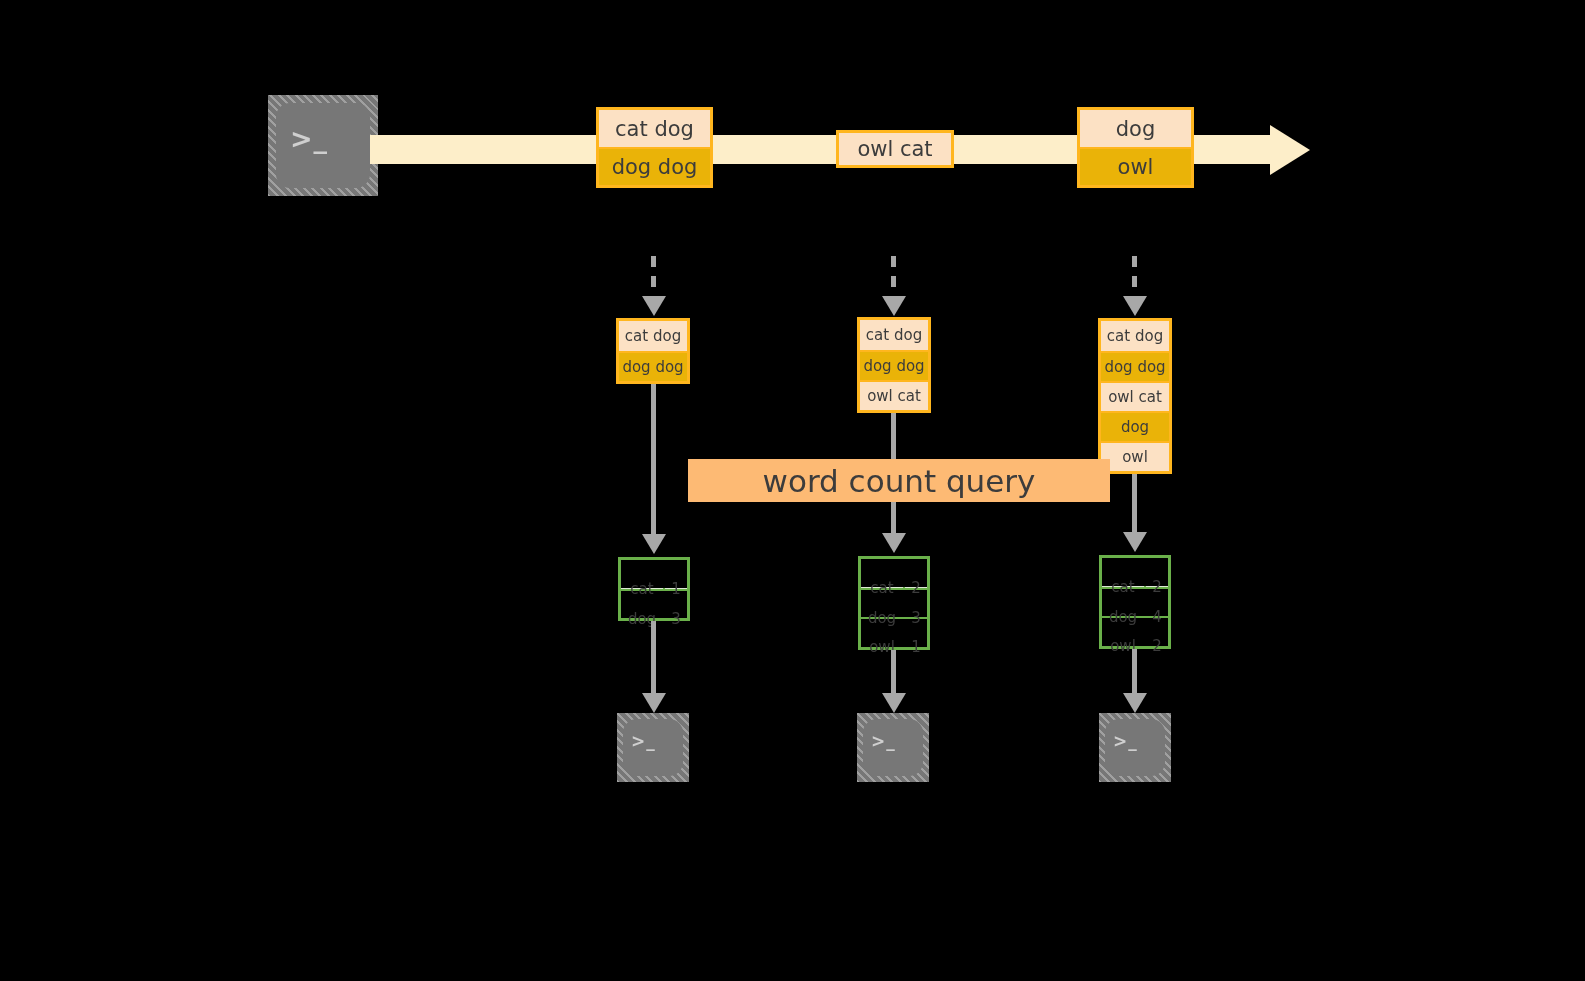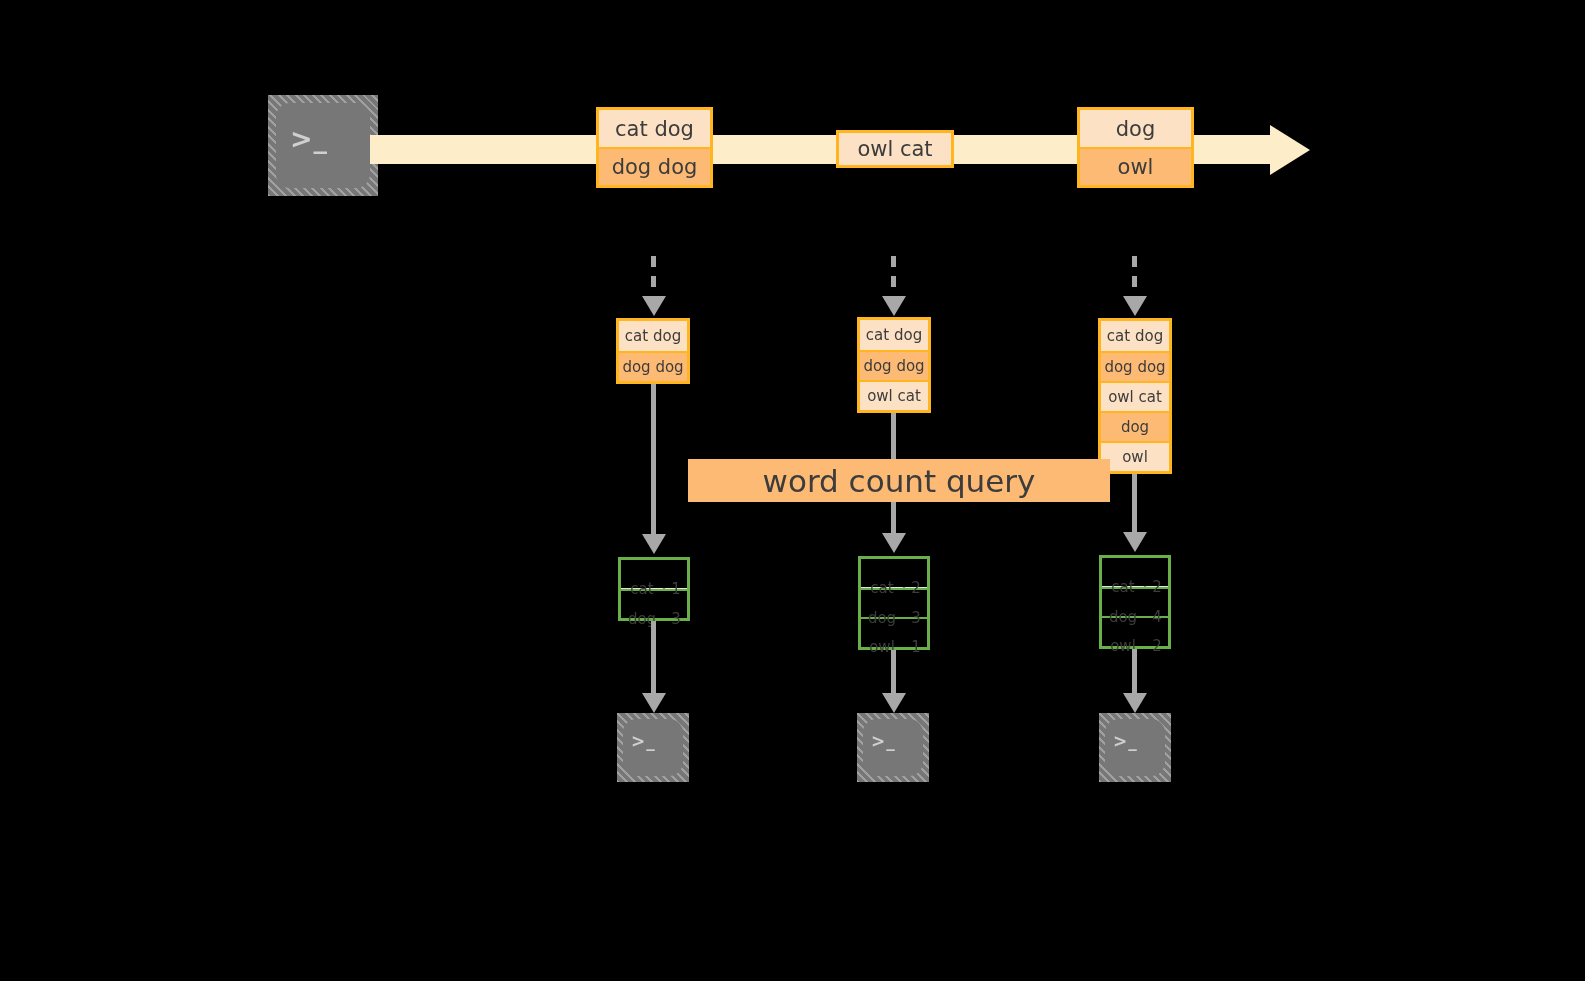--- a/index.html
+++ b/index.html
@@ -20,21 +20,21 @@
   .streambar{position:absolute;background:#fdeec9;}
   .arrowhead{position:absolute;width:0;height:0;
         border-top:25px solid transparent;border-bottom:25px solid transparent;
         border-left:40px solid #fdeec9;}
 
   
   .obox{position:absolute;box-sizing:border-box;border:3px solid #ffb61e;}
   .orow{box-sizing:border-box;display:flex;align-items:center;
         justify-content:center;color:#3c3c3c;white-space:nowrap;}
   .orow.dark{background:#fce1c4;}
-  .orow.light{background:#fdba74;}
+  .orow.light{background:#eab308;}
   .orow.sep{border-top:2px solid #ffb61e;}
 
   
   .gbox{position:absolute;box-sizing:border-box;border:3px solid #6ab04a;}
   .grow{display:flex;box-sizing:border-box;}
   .grow.sep{border-top:2px solid #6ab04a;}
   .gcell{box-sizing:border-box;display:flex;align-items:center;
          justify-content:center;color:#3c3c3c;white-space:nowrap;margin-top:28px;}
   .gcell.k{border-right:2px solid #6ab04a;}
   .grow.dark .gcell{background:#dde8d4;}

